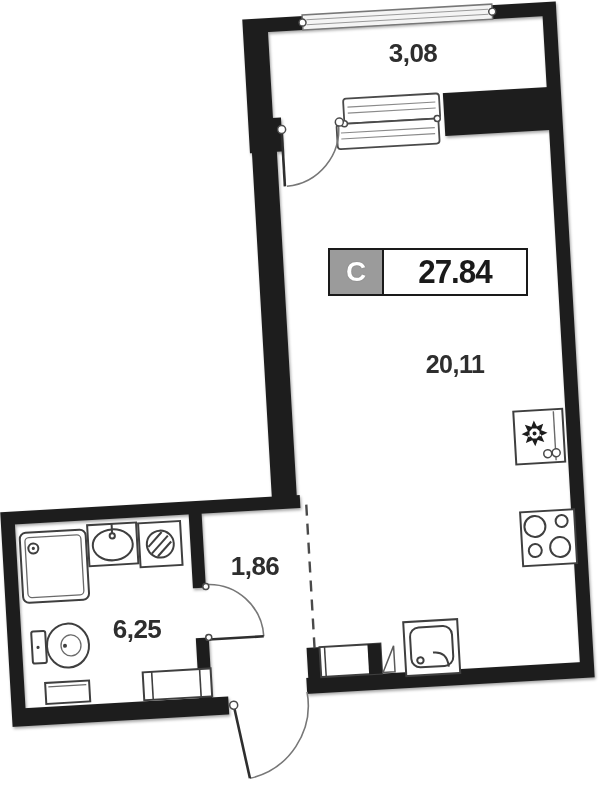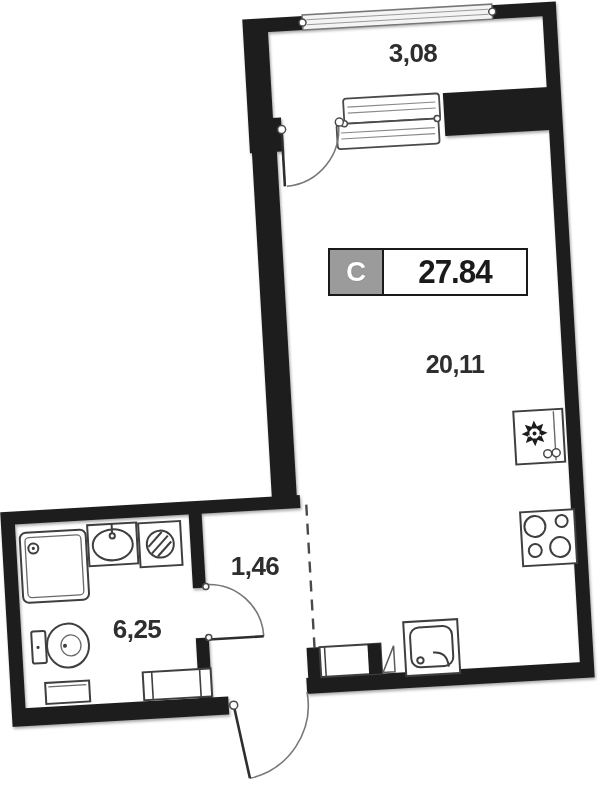--- a/index.html
+++ b/index.html
@@ -172,16 +172,16 @@
 
   <div class="lbl" style="left:413px;top:53px;">3,08</div>
 
   <div class="badge">
     <div class="badge-letter">С</div>
     <div class="badge-value">27.84</div>
   </div>
 
   <div class="lbl lbl-room" style="left:407px;top:364px;margin-left:48px;">20,11</div>
 
-  <div class="lbl" style="left:255px;top:566px;">1,46</div>
+  <div class="lbl" style="left:255px;top:566px;">1,86</div>
 
   <div class="lbl" style="left:137px;top:629px;">6,25</div>
 </div>
 
 </body></html>

